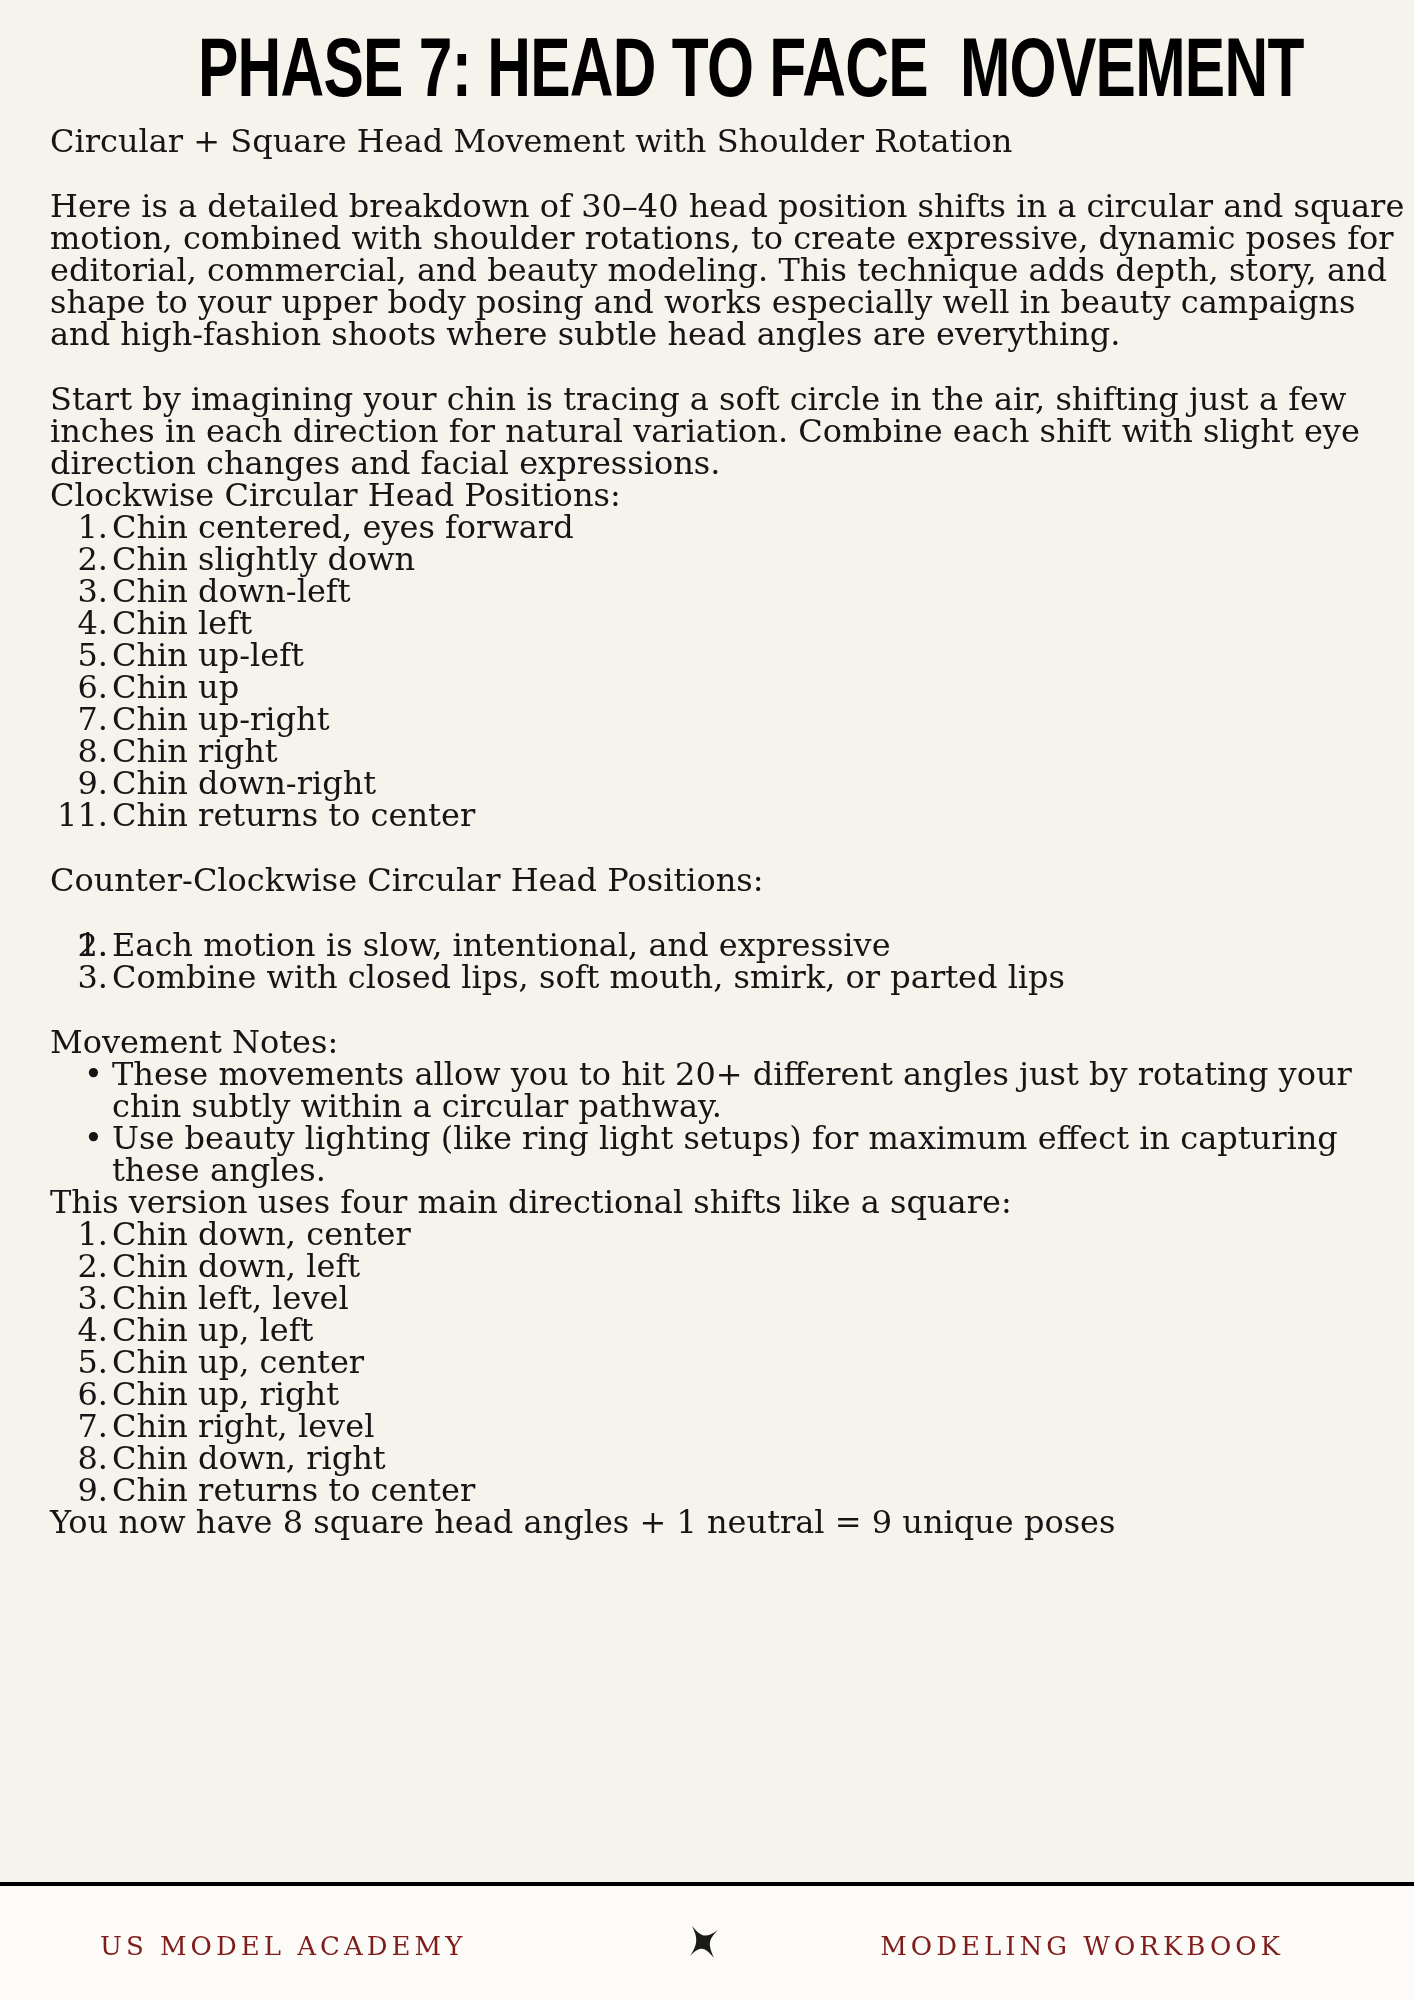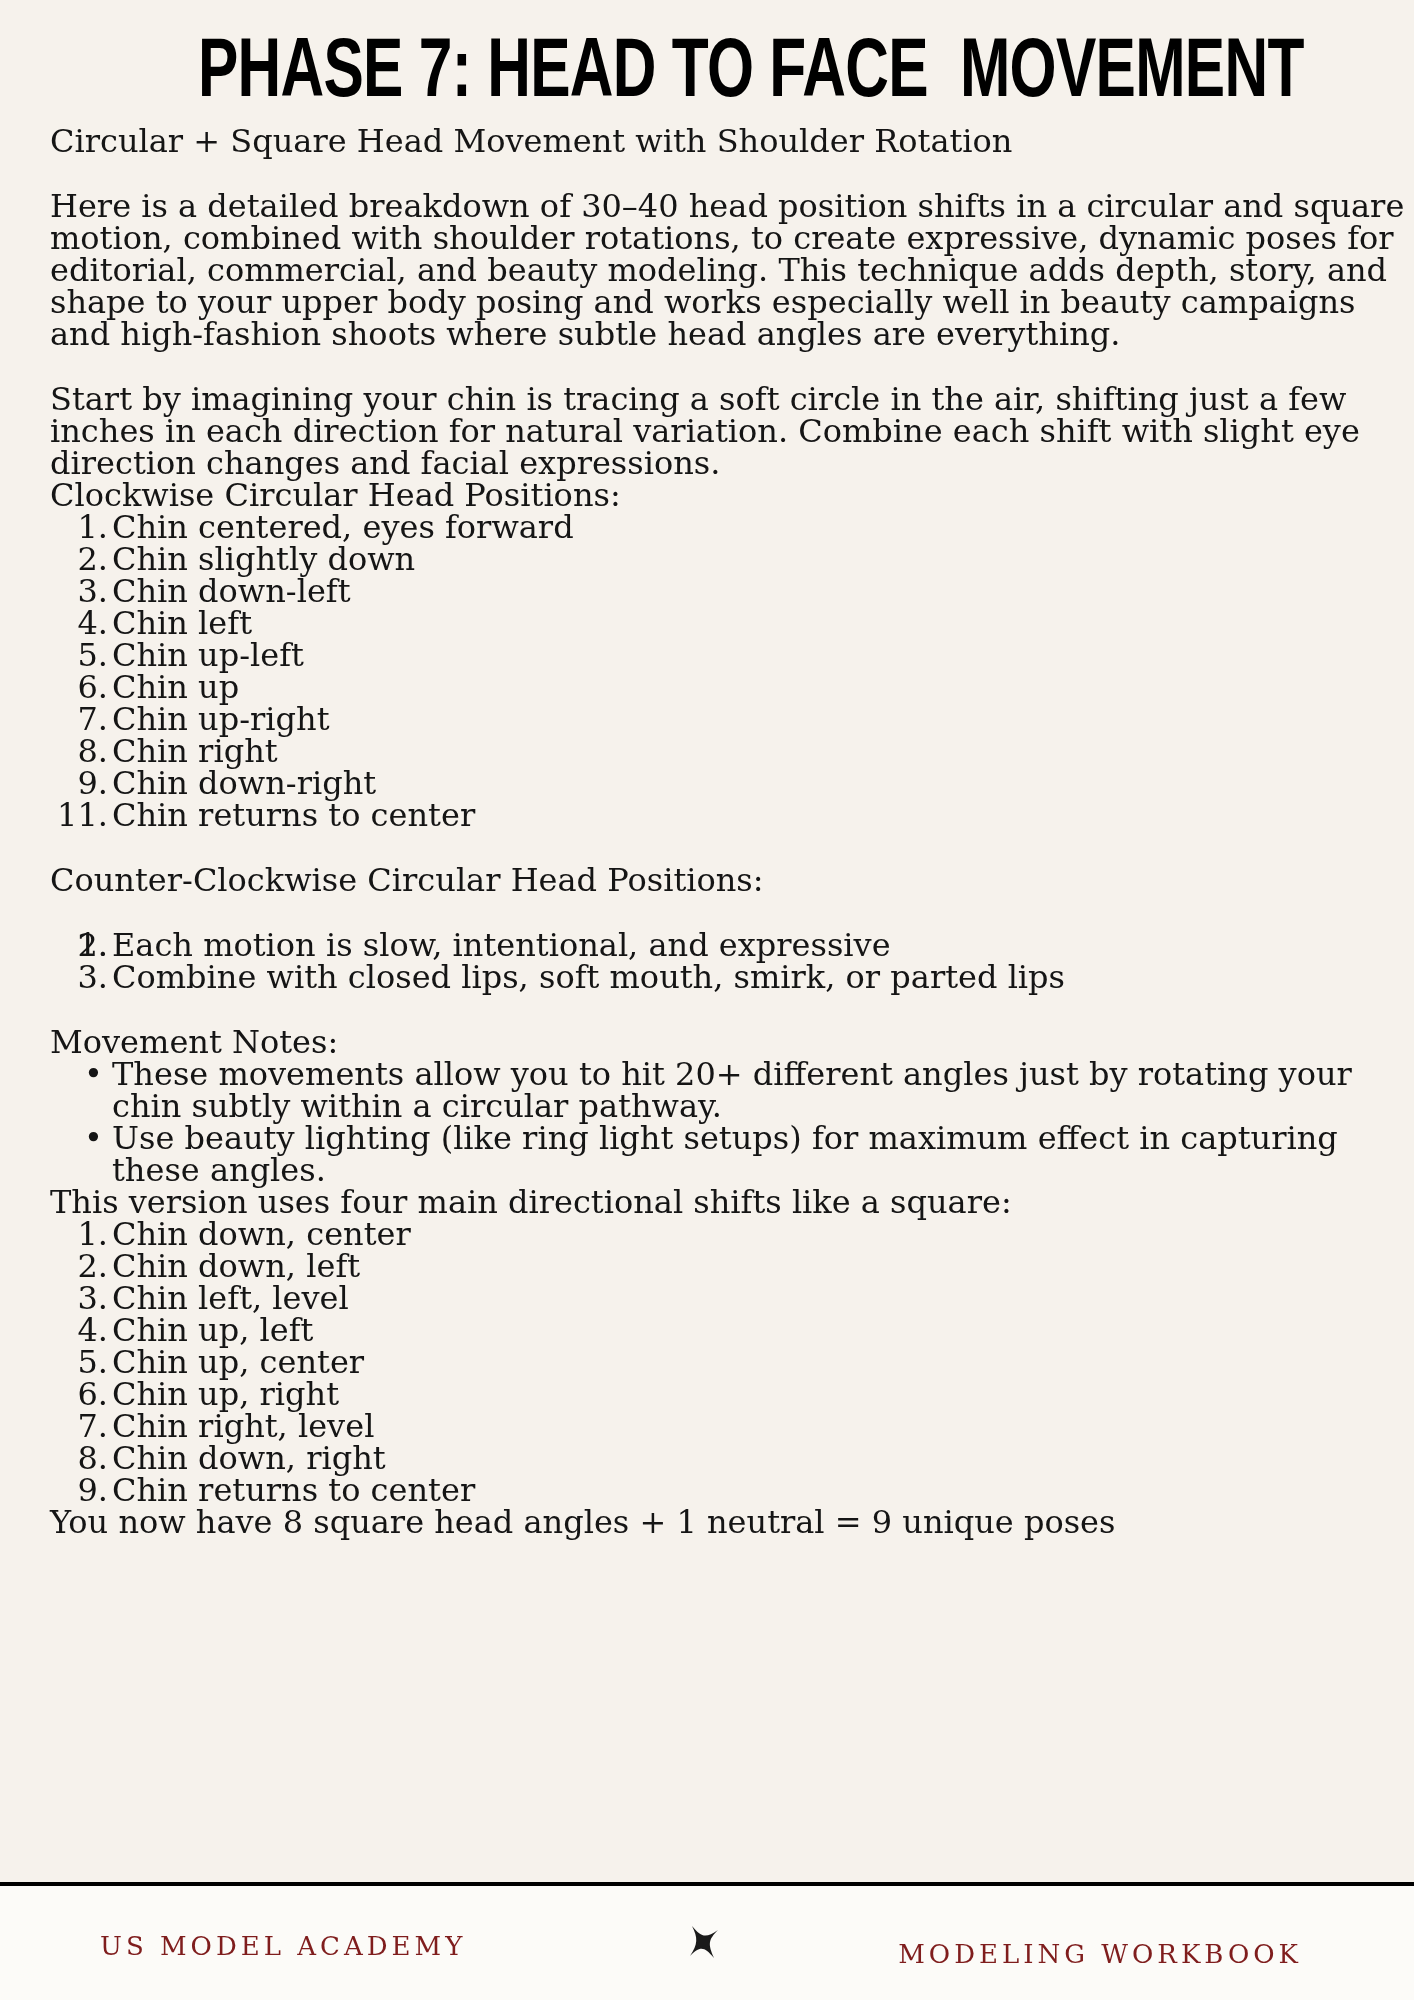--- a/index.html
+++ b/index.html
@@ -22,21 +22,21 @@
   ul li .bullet { position:absolute; left:34px; top:0; }
   .ccw-heading { margin-top:33px !important; }
   .ccw-list { margin-top:33px; }
   .variation { margin-top:33px !important; }
   .part2 { margin-top:33px !important; }
   .footer { position:absolute; left:0; top:1882px; width:1414px; height:118px; background:#fcfbf8;
             border-top:4px solid #000; }
   .footer .left, .footer .right { position:absolute; top:45px; font-size:26px; letter-spacing:4px;
             font-family:"DejaVu Serif","Liberation Serif",serif; color:#7f1d1d; }
   .footer .left { left:100px; }
-  .footer .right { right:112px;margin-top:8px; }
+  .footer .right { right:130px; }
   .footer .star { position:absolute; left:688px; top:38px; width:32px; height:36px; }
 </style>
 </head>
 <body>
 
 <div class="title">PHASE 7: HEAD TO FACE  MOVEMENT</div>
 
 <div class="content">
   <p class="subtitle">Circular + Square Head Movement with Shoulder Rotation</p>
   <p class="intro">Here is a detailed breakdown of 30–40 head position shifts in a circular and square motion, combined with shoulder rotations, to create expressive, dynamic poses for editorial, commercial, and beauty modeling. This technique adds depth, story, and shape to your upper body posing and works especially well in beauty campaigns and high-fashion shoots where subtle head angles are everything.</p>

